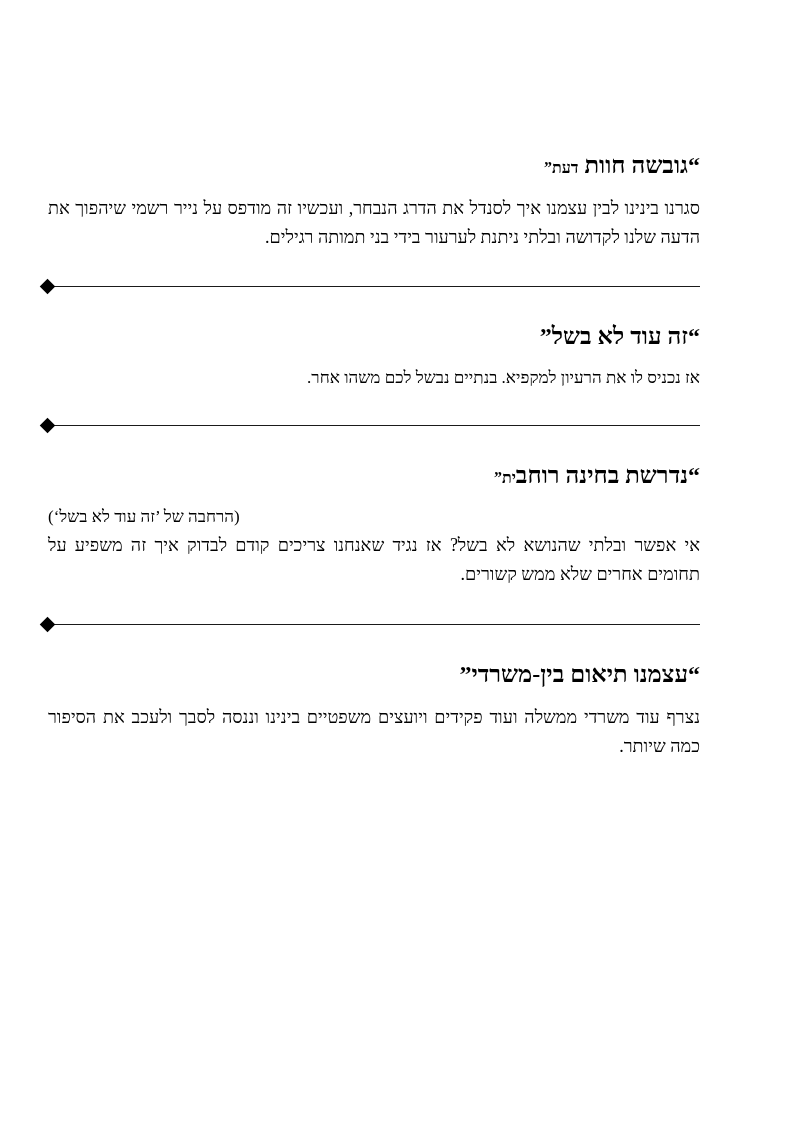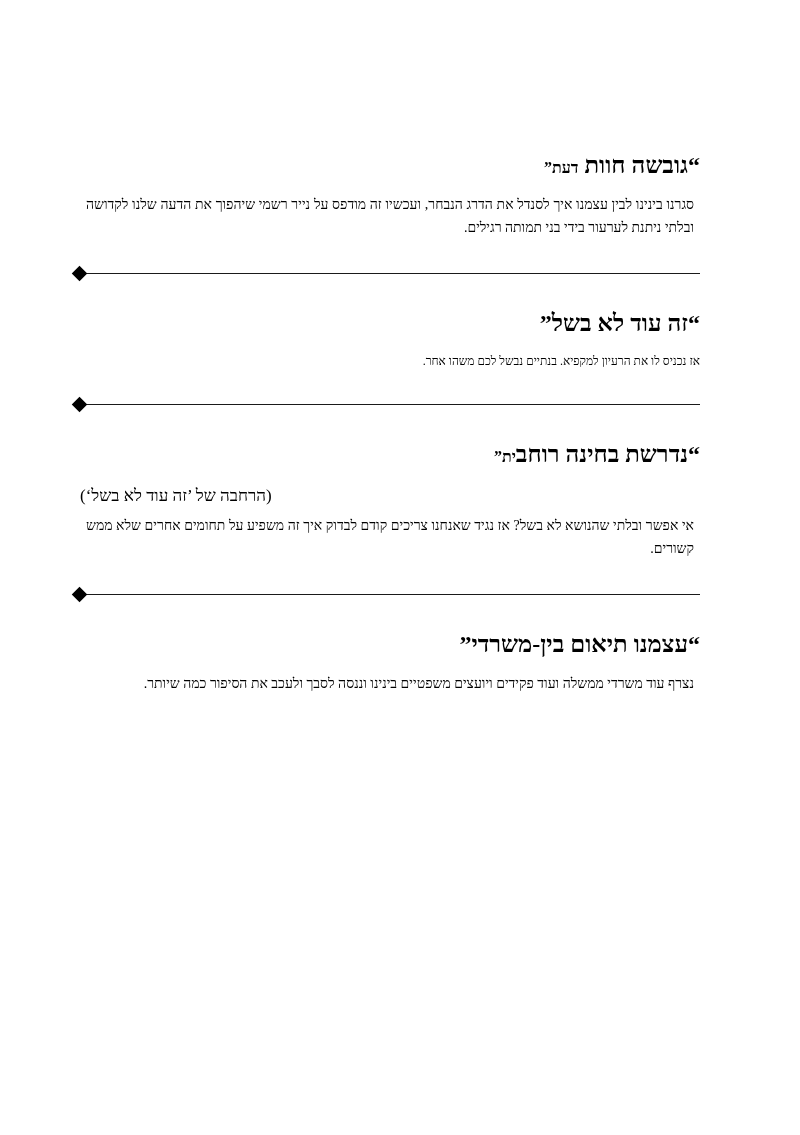--- a/index.html
+++ b/index.html
@@ -12,58 +12,58 @@
     height: 1135px;
     font-family: "Liberation Serif", "DejaVu Serif", serif;
     color: #000000;
     direction: rtl;
   }
   .page {
     position: relative;
     width: 800px;
     height: 1135px;
     box-sizing: border-box;
-    padding: 150px 100px 60px 80px;
+    padding: 150px 100px 60px 48px;
   }
   .section {
     margin-bottom: 0;
   }
   .section-title {
     text-align: right;
     font-weight: bold;
     font-size: 24px;
     line-height: 1.25;
     margin: 0 0 14px 0;
     direction: rtl;
   }
   .section-title .small-suffix {
     font-size: 16px;
     font-weight: bold;
   }
   .section-body {
     text-align: justify;
     text-align-last: right;
-    font-size: 14px;
+    font-size: 18px;
     line-height: 1.62;
-    margin: 6px;
+    margin: 0;
     direction: rtl;
   }
   .section-body.centered {
     text-align: center;
     text-align-last: center;
   }
   .sub-note {
     text-align: left;
     font-size: 17px;
     line-height: 1.5;
     margin: 0 0 2px 0;
     direction: rtl;
   }
   .fineprint {
-    font-size: 12px;
+    font-size: 17px;
     line-height: 1.5;
     text-align: right;
     margin: 2px 0 0 0;
     direction: rtl;
   }
   
   .separator {
     position: relative;
     height: 1px;
     background: #1a1a1a;

